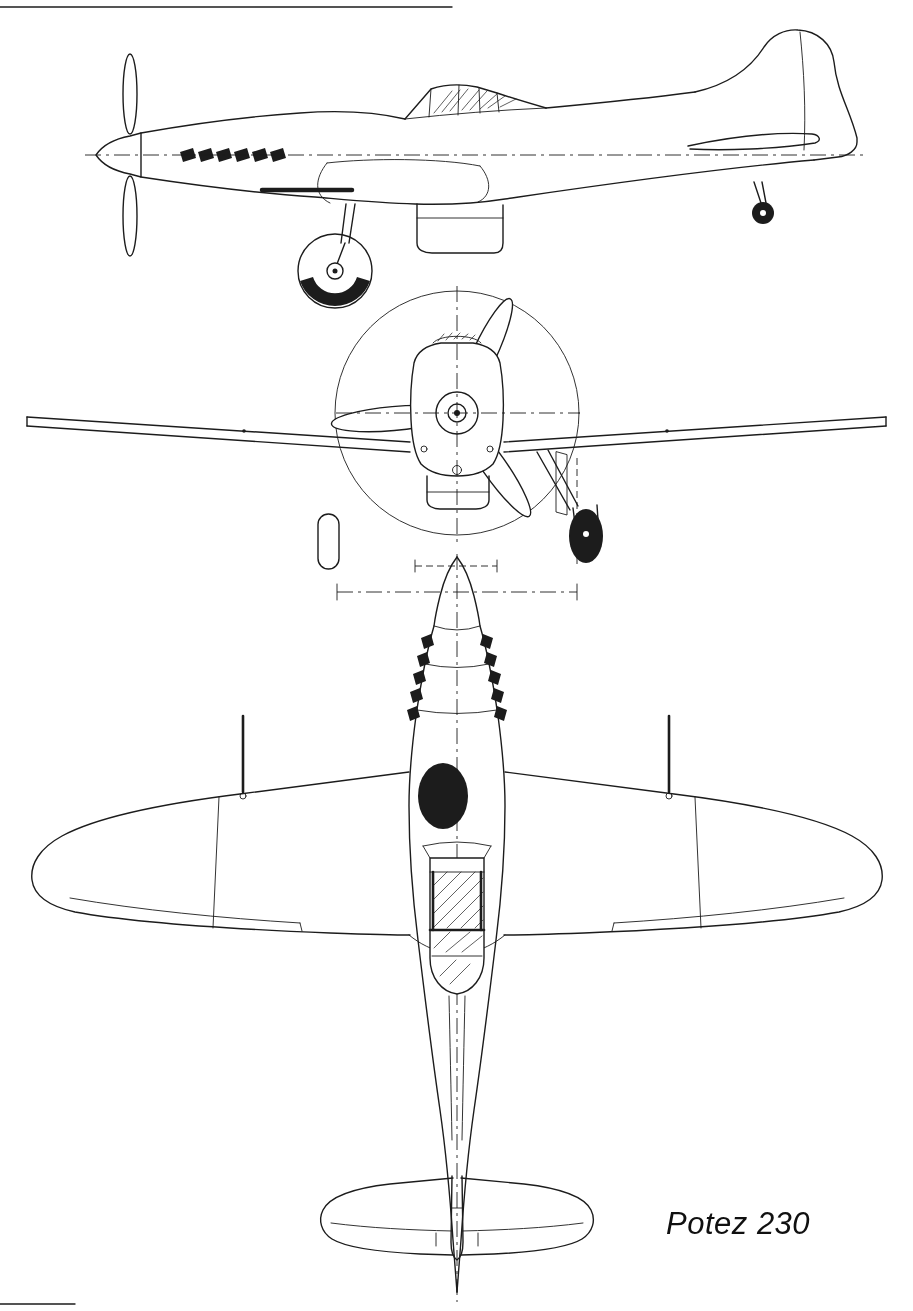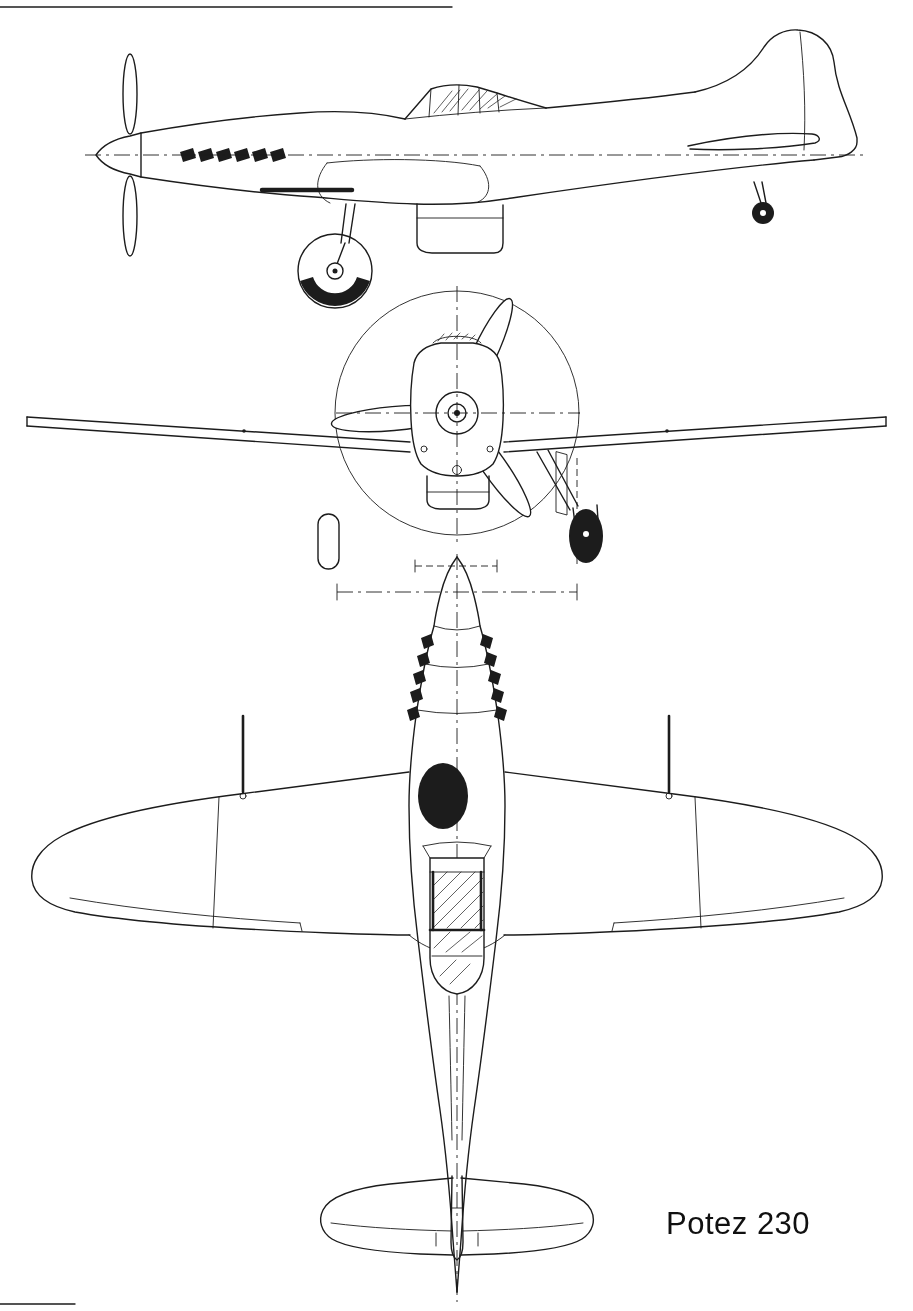--- a/index.html
+++ b/index.html
@@ -9,21 +9,21 @@
   .ln{fill:none;stroke:#1c1c1c;stroke-width:1.4;stroke-linecap:round;stroke-linejoin:round;}
   .thin{stroke-width:0.9;}
   .vthin{stroke-width:0.7;}
   .thick{stroke-width:4.5;}
   .med{stroke-width:2.6;}
   .cl{fill:none;stroke:#1c1c1c;stroke-width:0.9;stroke-dasharray:16 5 3 5;}
   .dash{fill:none;stroke:#1c1c1c;stroke-width:0.9;stroke-dasharray:7 4;}
   .dark{fill:#1c1c1c;stroke:none;}
   .wfill{fill:#ffffff;}
   .caption{position:absolute;left:666px;top:1206px;font-size:31px;color:#101010;
-           letter-spacing:0.5px;white-space:nowrap;}
+           letter-spacing:0.5px;white-space:nowrap;font-style:italic;}
 </style>
 </head>
 <body>
 
 <div class="stage">
 <svg width="913" height="1311" viewBox="0 0 913 1311">
 
   <g>
     <line class="ln" x1="0" y1="7" x2="452" y2="7"></line>
     <line class="ln" x1="0" y1="1304" x2="75" y2="1304"></line>

